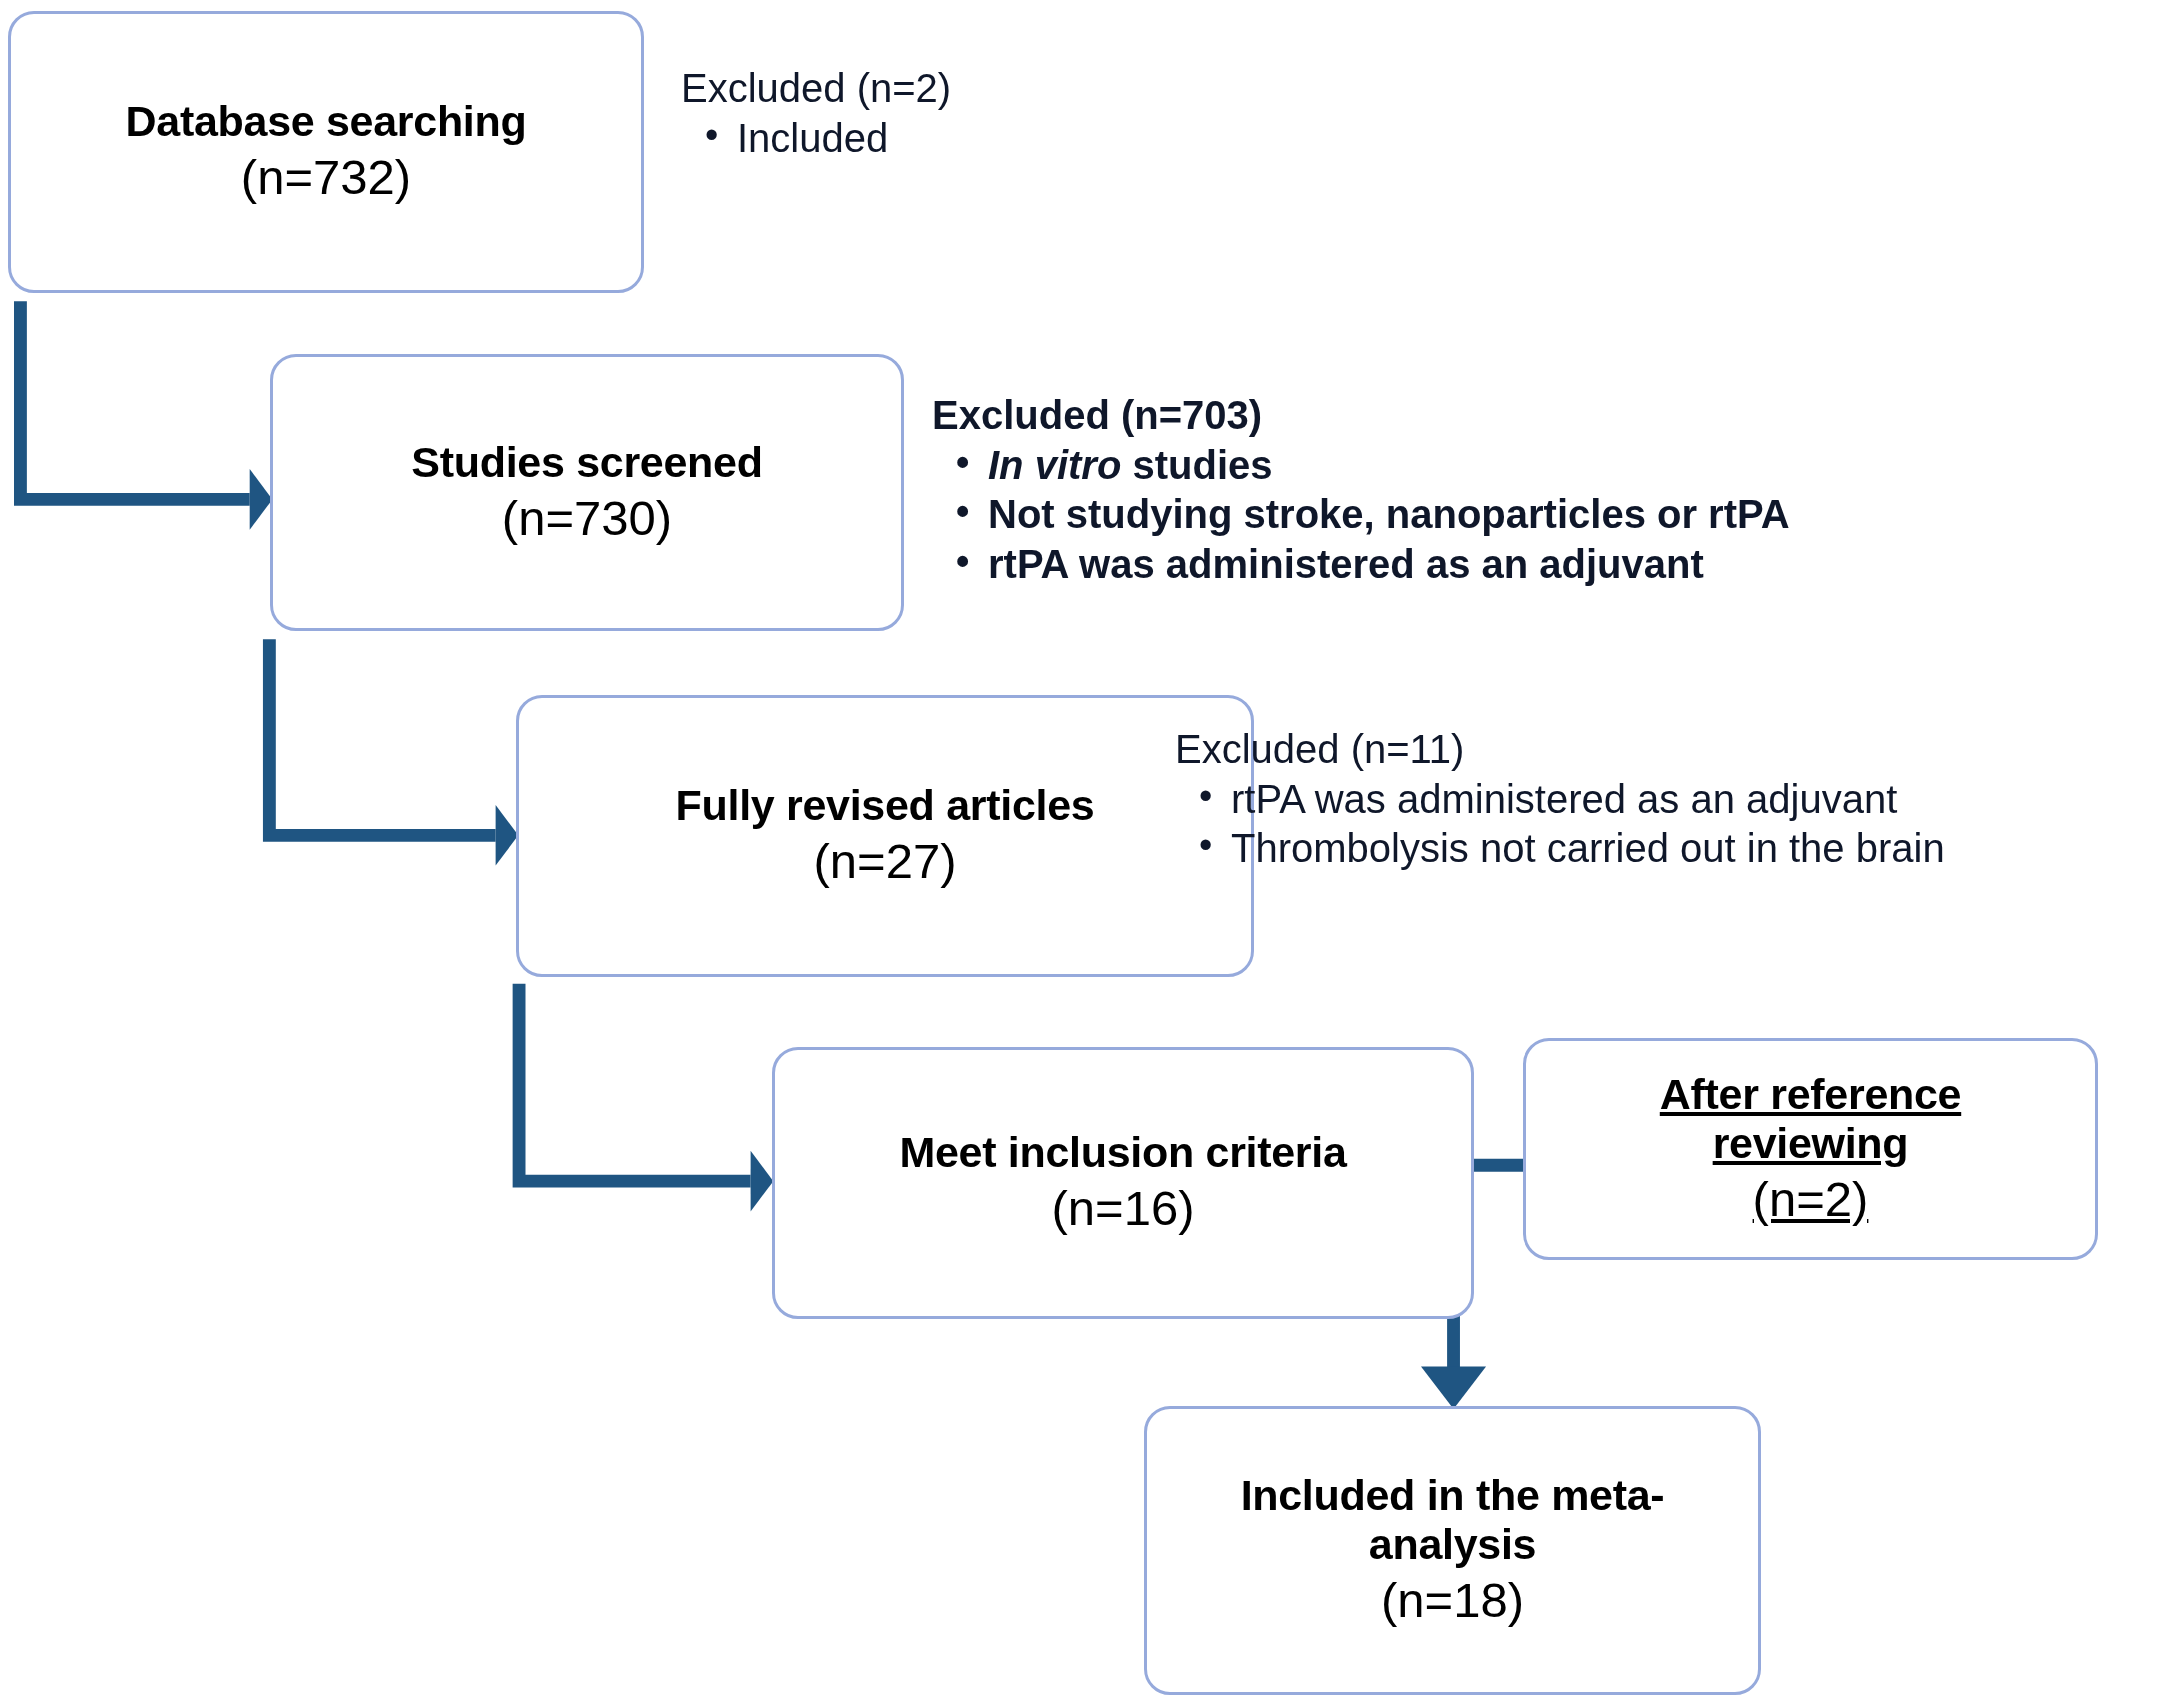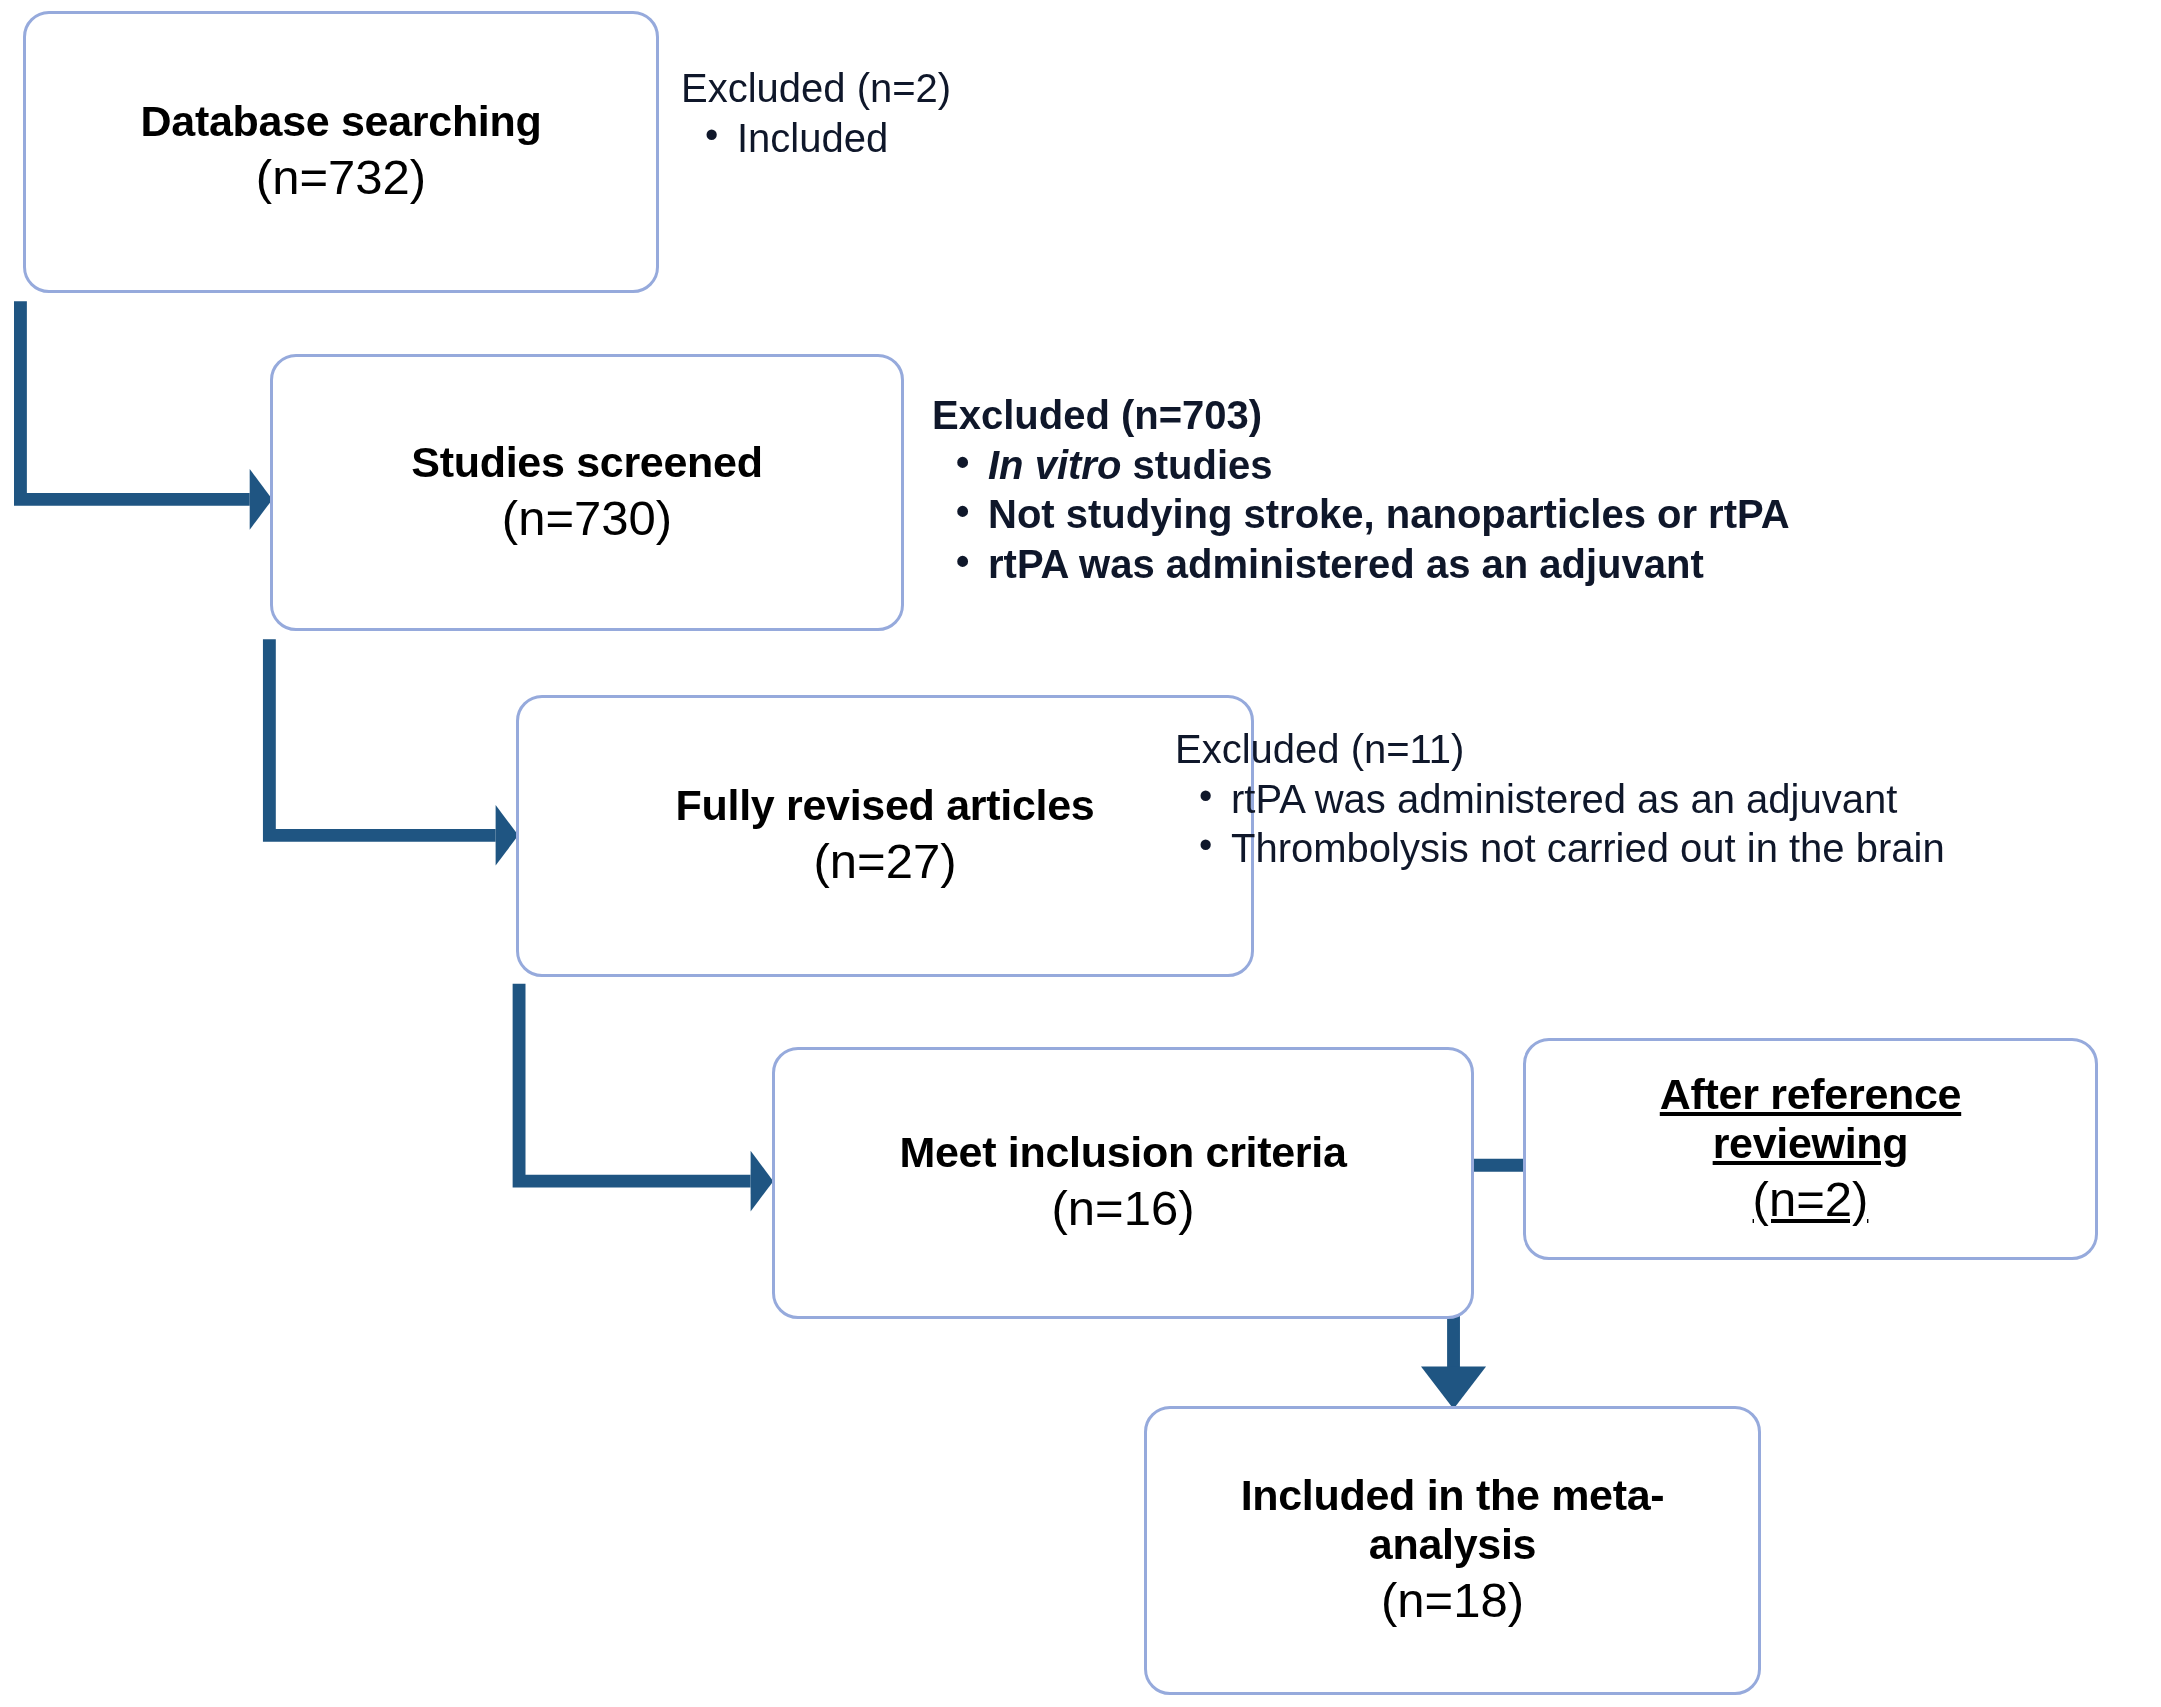--- a/index.html
+++ b/index.html
@@ -40,21 +40,21 @@
     letter-spacing: -0.3px;
     white-space: pre-line;
   }
   .box-count {
     font-weight: normal;
     font-size: 49px;
     line-height: 1.18;
     margin-top: 3px;
   }
 
-  #box-database   { left: 23px;   top: 10.6px;   width: 636px; height: 282px; }
+  #box-database   { left: 8px;   top: 10.6px;   width: 636px; height: 282px; }
   #box-screened   { left: 270px;  top: 354px;  width: 634px; height: 277px; }
   #box-revised    { left: 516px;  top: 695px;  width: 738px; height: 282px; }
   #box-inclusion  { left: 772px; top: 1047px; width: 702px; height: 272px; align-items: center; }
   #box-reference  { left: 1523px; top: 1038px; width: 575px; height: 222px; text-decoration: underline; }
   #box-included   { left: 1144px; top: 1406px; width: 617px; height: 289px; }
 
   
   .exclusion-note {
     position: absolute;
     color: #0f172a;

